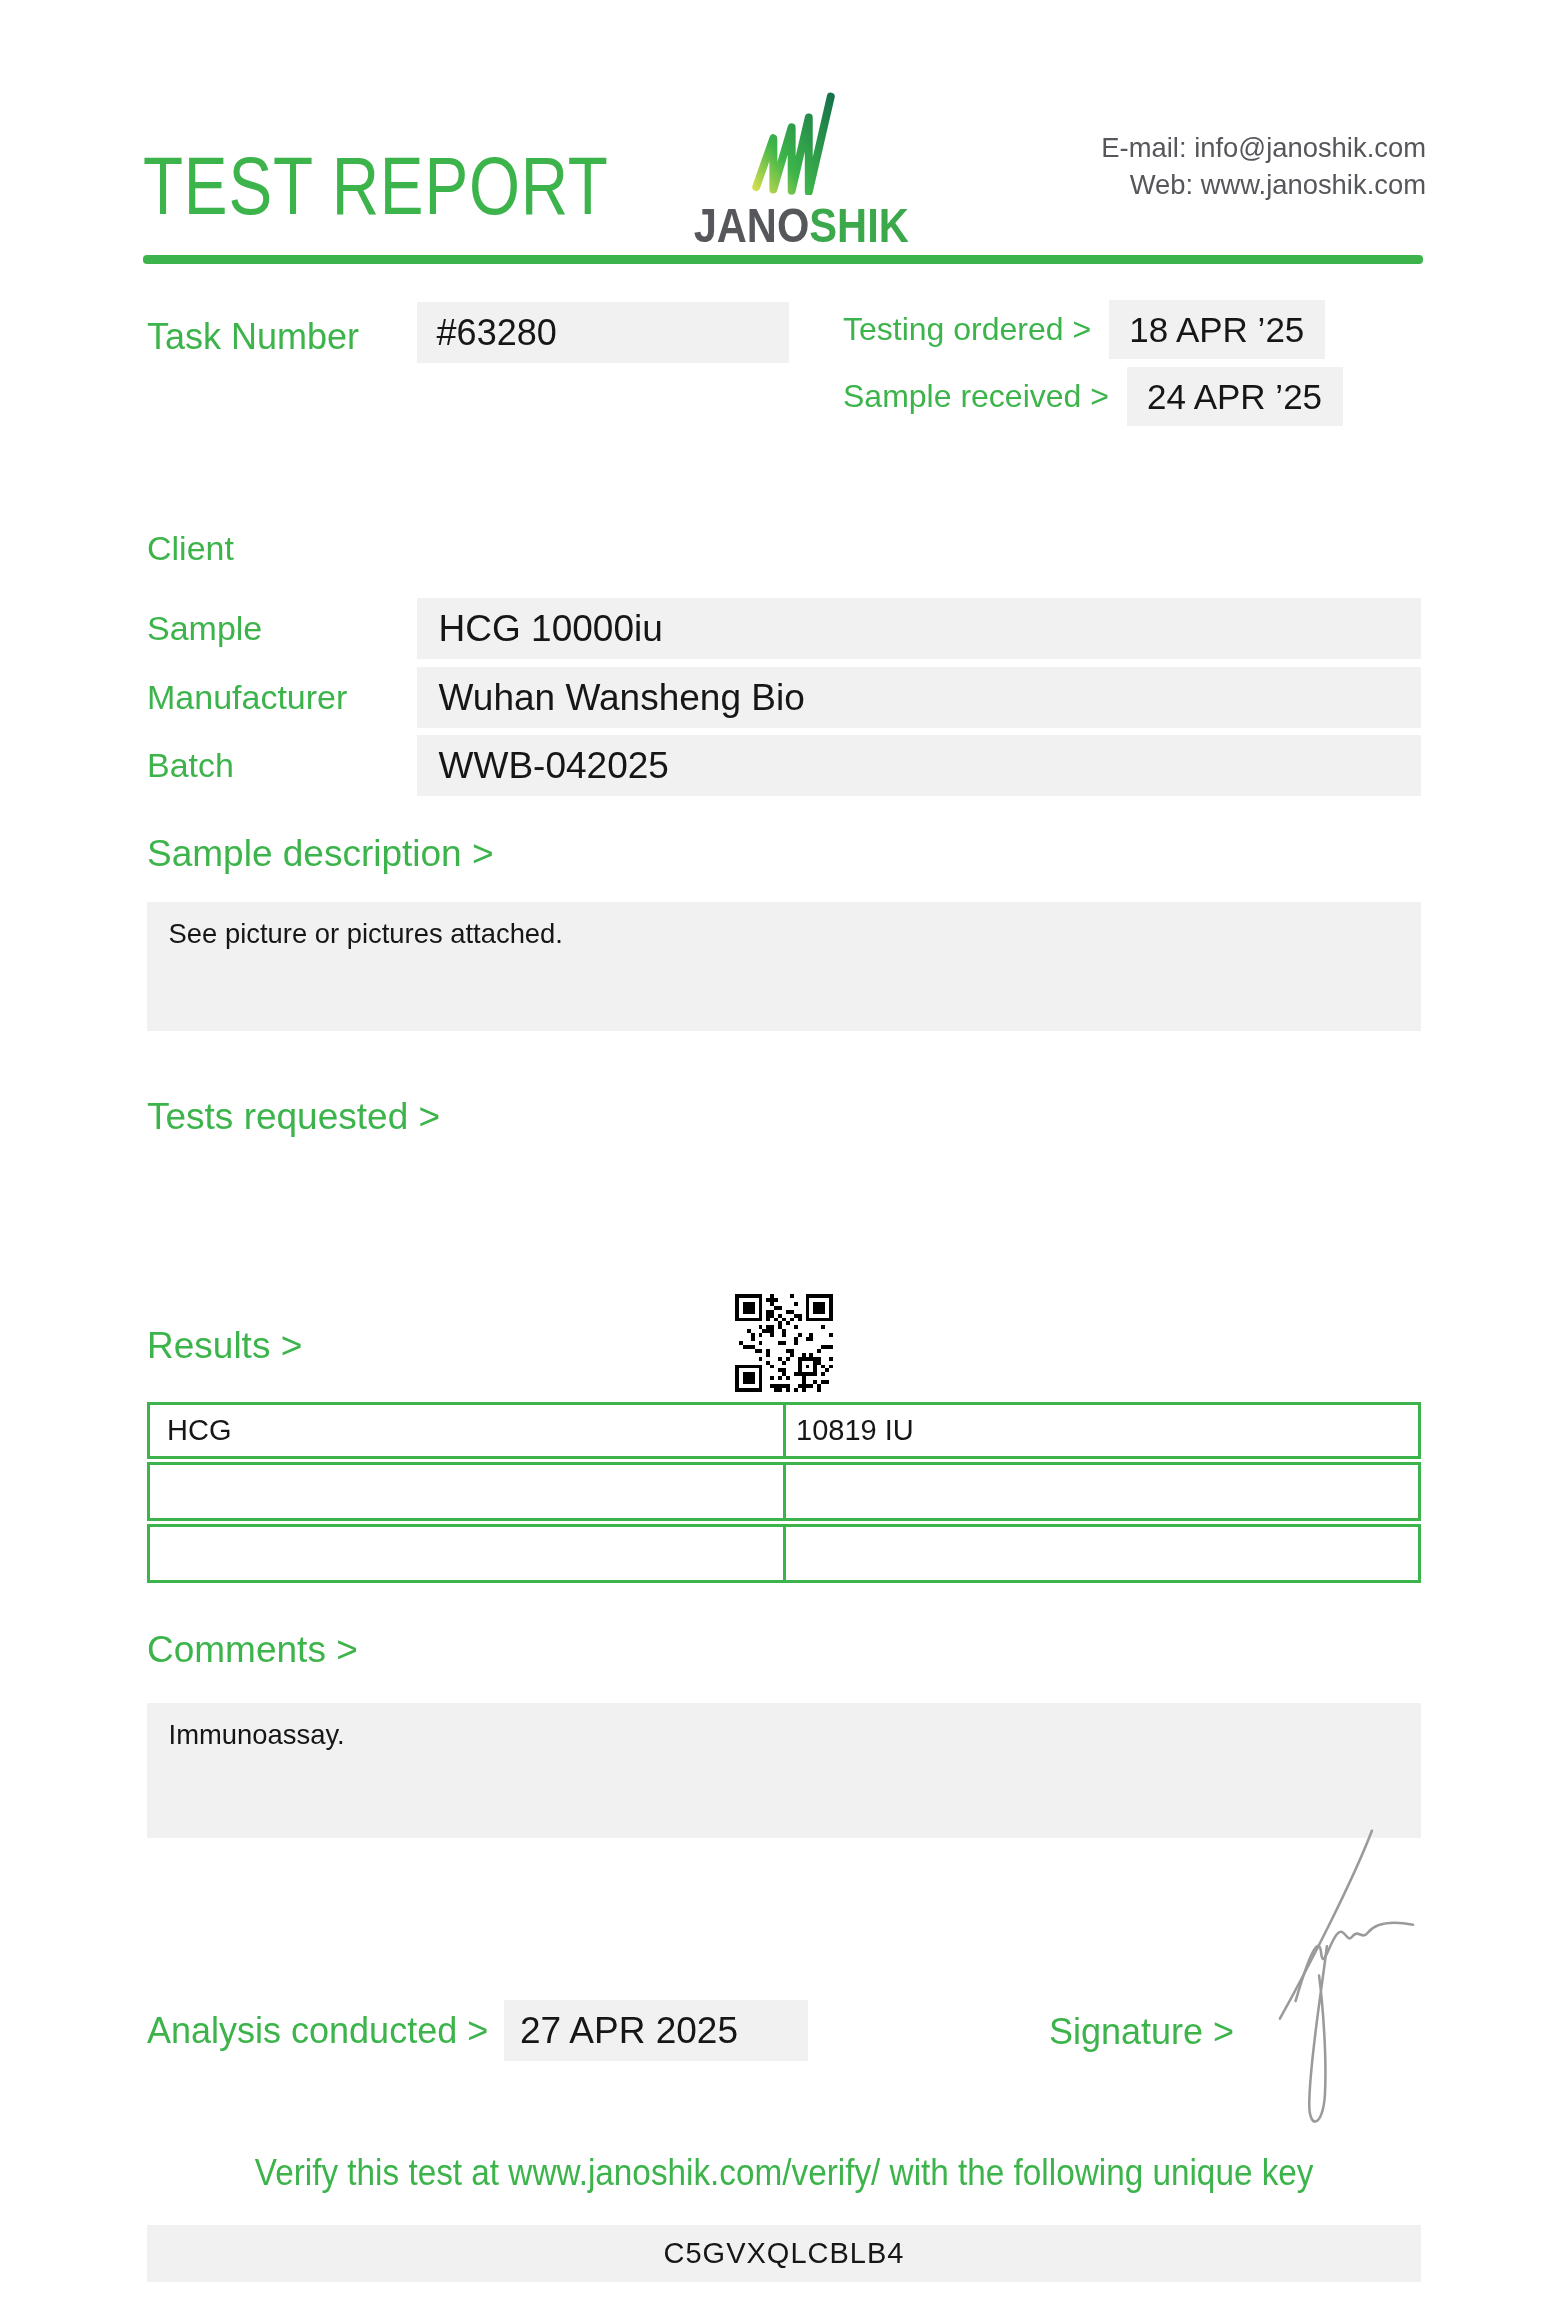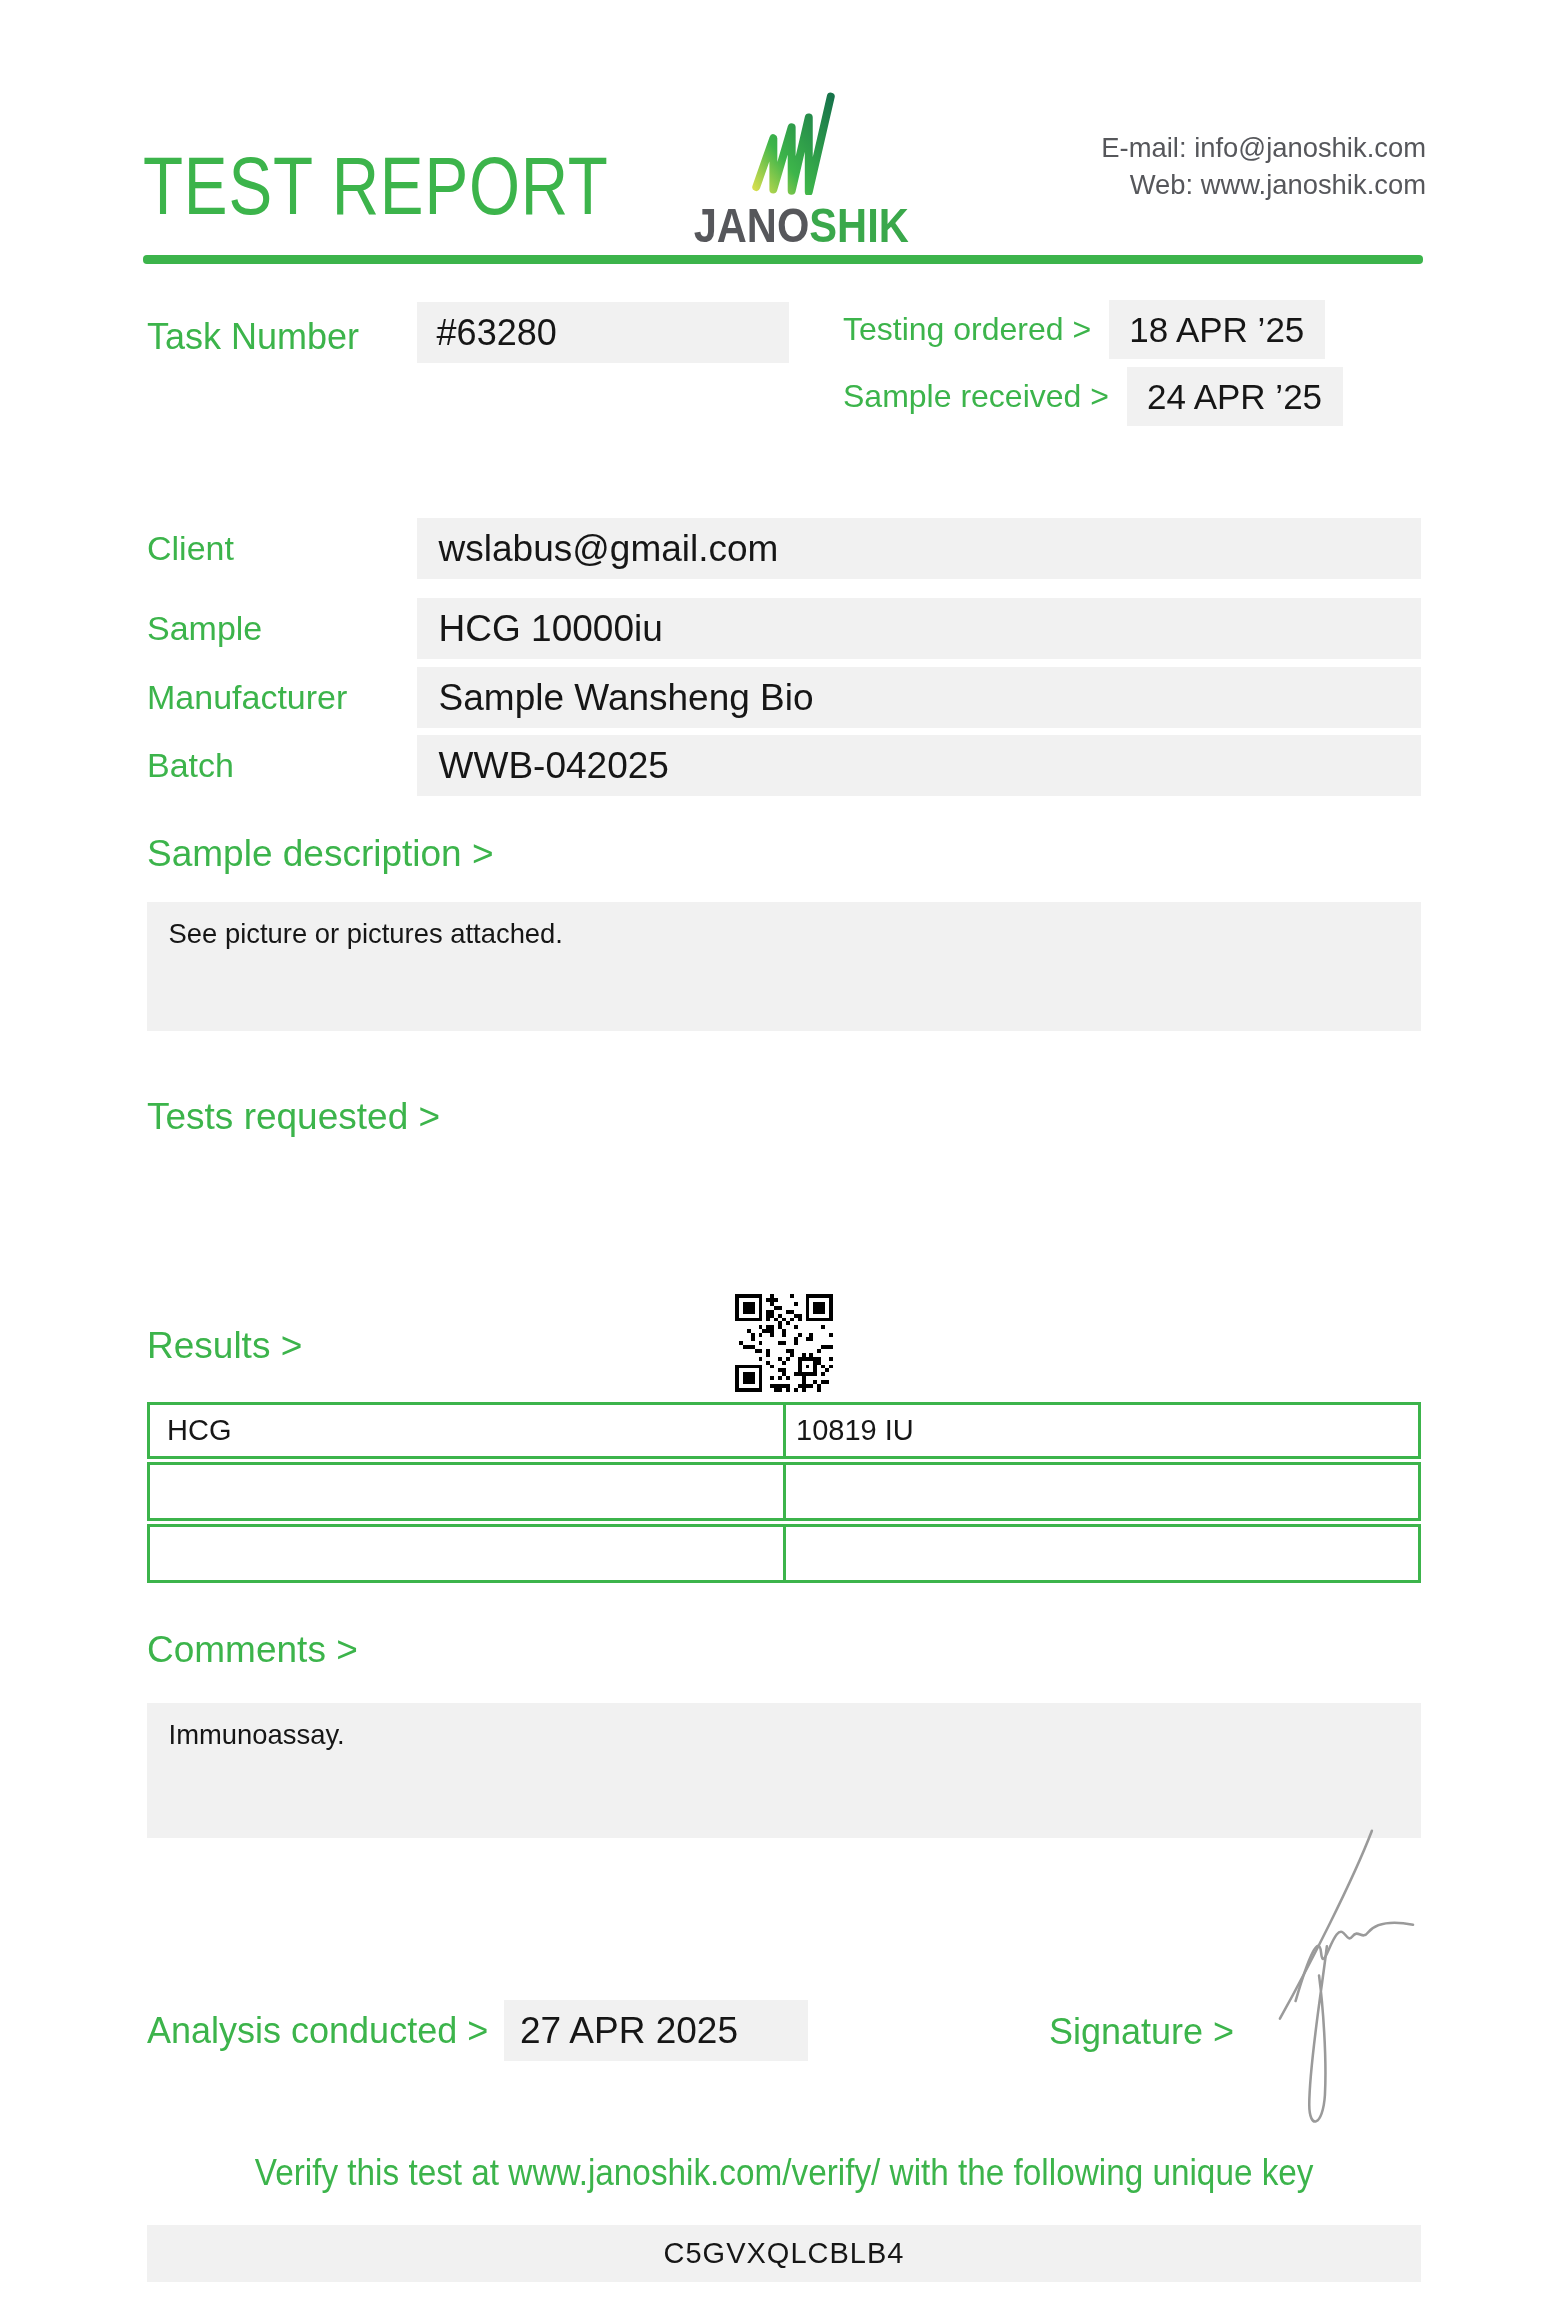--- a/index.html
+++ b/index.html
@@ -107,29 +107,28 @@
     <span class="dlabel green">Testing ordered &gt;</span>
     <span class="dbox gbox">18 APR ’25</span>
   </div>
   <div class="abs daterow" style="top:367px">
     <span class="dlabel green">Sample received &gt;</span>
     <span class="dbox gbox">24 APR ’25</span>
   </div>
 
   <div class="abs detail-row" style="top:518px">
     <span class="dl green">Client</span>
-    <span class="dv gbox">wslabus@gmail.com</span>
   </div>
   <div class="abs detail-row" style="top:598px">
     <span class="dl green">Sample</span>
     <span class="dv gbox">HCG 10000iu</span>
   </div>
   <div class="abs detail-row" style="top:667px">
     <span class="dl green">Manufacturer</span>
-    <span class="dv gbox">Sample Wansheng Bio</span>
+    <span class="dv gbox">Wuhan Wansheng Bio</span>
   </div>
   <div class="abs detail-row" style="top:735px">
     <span class="dl green">Batch</span>
     <span class="dv gbox">WWB-042025</span>
   </div>
 
   <div class="abs sec-h green" style="top:833px">Sample description &gt;</div>
   <div class="abs text-box gbox" style="top:902px;height:129px">See picture or pictures attached.</div>
 
   <div class="abs sec-h green" style="top:1096px">Tests requested &gt;</div>

